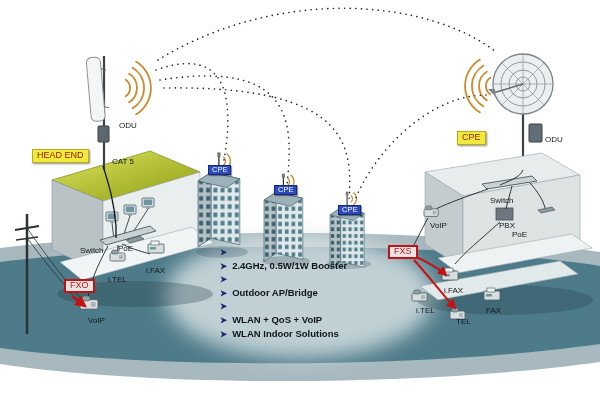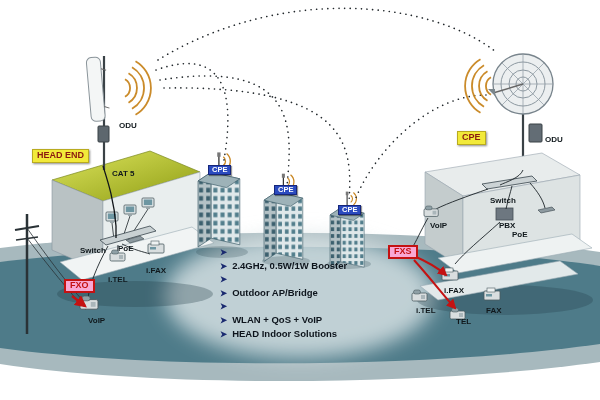--- a/index.html
+++ b/index.html
@@ -1,25 +1,25 @@
 <!DOCTYPE html>
 <html><head>
 <meta charset="utf-8">
 <style>
   html,body{margin:0;padding:0;background:#fff;}
   .stage{position:relative;width:600px;height:400px;background:#ffffff;overflow:hidden;
          font-family:"Liberation Sans",sans-serif;}
   svg.layer{position:absolute;left:0;top:0;z-index:1;}
-  .lbl{position:absolute;z-index:3;font-weight:bold;font-size:8px;color:#10181c;white-space:nowrap;
+  .lbl{position:absolute;z-index:3;font-weight:normal;font-size:8px;color:#10181c;white-space:nowrap;
        line-height:1.1;}
   .lbl-hl{background:#f2ea3a;color:#8b1a10;font-size:9px;padding:1px 4px;border:1px solid #b9ab20;
           box-shadow:1px 1px 2px rgba(0,0,0,.45);}
   .lbl-cpe{background:#2b4bbf;color:#fff;font-size:7.5px;padding:0 3px;border:1px solid #16267a;
            box-shadow:1px 1px 1px rgba(0,0,0,.4);}
-  .lbl-red{background:#f9a8d4;color:#c41212;font-size:9px;padding:0 4px;border:2px solid #c41212;}
+  .lbl-red{background:#e5e5e5;color:#c41212;font-size:9px;padding:0 4px;border:2px solid #c41212;}
   .features{position:absolute;left:220px;top:246px;z-index:3;}
   .feat{display:flex;align-items:baseline;gap:5px;font-weight:bold;font-size:9.5px;
         color:#0d141c;line-height:13px;}
   .feat .b{color:#1a2a70;font-size:8.5px;}
 </style>
 </head>
 <body>
 
 <div class="stage">
 
@@ -187,21 +187,21 @@
   <use href="#ph" transform="translate(450,308)"></use>
 
   <g stroke="#c41212" stroke-width="2" fill="none">
     <path d="M414,256 C428,262 438,268 446,275" marker-end="url(#ra)"></path>
     <path d="M414,260 C432,280 444,296 455,308" marker-end="url(#ra)"></path>
   </g>
 </svg>
 
 <div class="lbl lbl-hl" style="left:32px;top:149px">HEAD END</div>
 <div class="lbl" style="left:119px;top:122px">ODU</div>
-<div class="lbl" style="left:112px;top:170px">CAT 5</div>
+<div class="lbl" style="left:112px;top:158px">CAT 5</div>
 <div class="lbl" style="left:80px;top:247px">Switch</div>
 <div class="lbl" style="left:118px;top:245px">PoE</div>
 <div class="lbl lbl-red" style="left:64px;top:279px">FXO</div>
 <div class="lbl" style="left:108px;top:276px">i.TEL</div>
 <div class="lbl" style="left:146px;top:267px">i.FAX</div>
 <div class="lbl" style="left:88px;top:317px">VoIP</div>
 
 <div class="lbl lbl-cpe" style="left:208px;top:165px">CPE</div>
 <div class="lbl lbl-cpe" style="left:274px;top:185px">CPE</div>
 <div class="lbl lbl-cpe" style="left:338px;top:205px">CPE</div>
@@ -235,17 +235,17 @@
       </div>
   <div class="feat">
         <span class="b">➤</span>
       </div>
   <div class="feat">
         <span class="b">➤</span>
         <span>WLAN + QoS + VoIP</span>
       </div>
   <div class="feat">
         <span class="b">➤</span>
-        <span>HEAD Indoor Solutions</span>
+        <span>WLAN Indoor Solutions</span>
       </div>
 </div>
 
 </div>
 
 </body></html>

